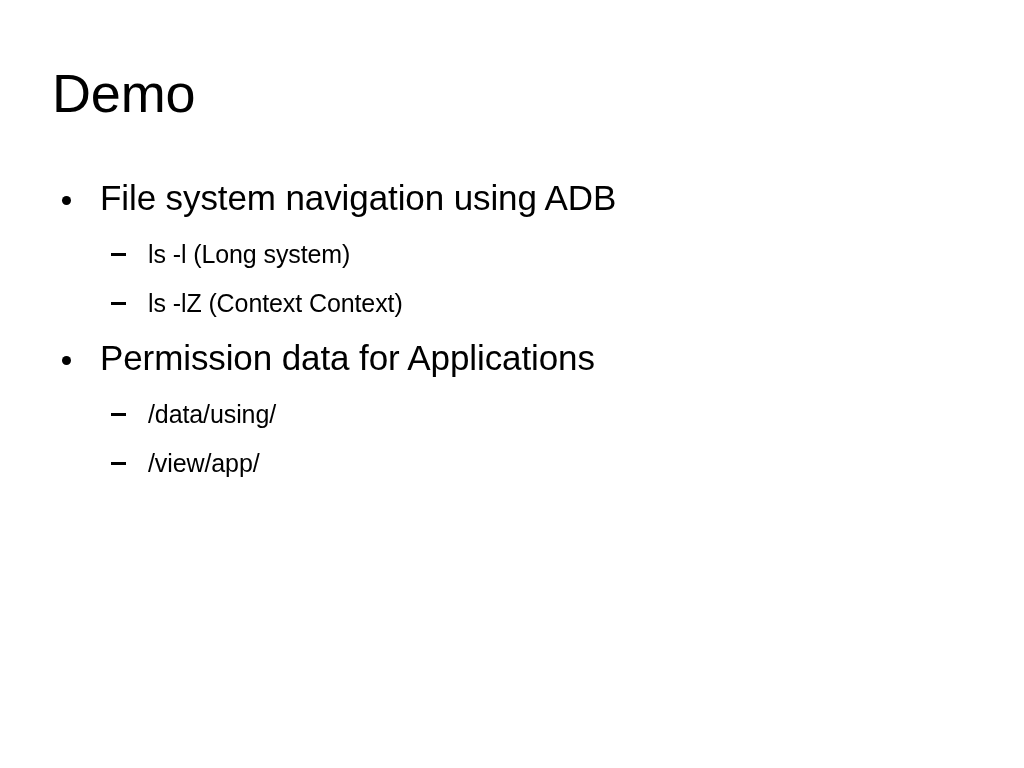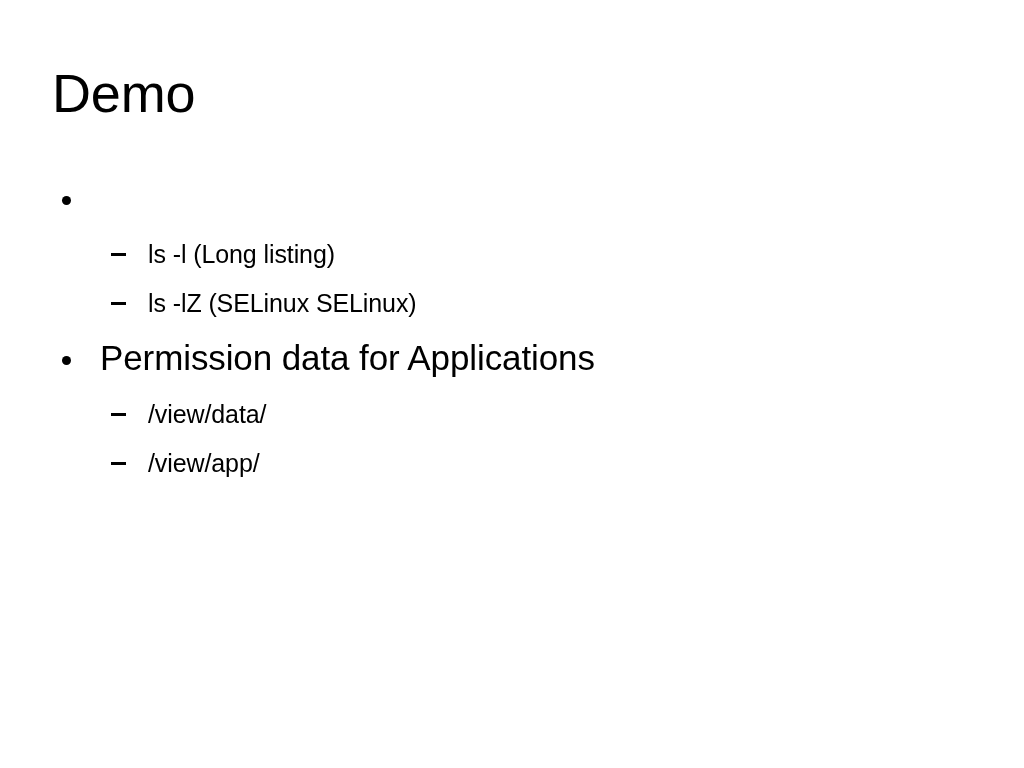--- a/index.html
+++ b/index.html
@@ -94,41 +94,42 @@
 <body>
 
 <div class="slide">
 
   <h1 class="slide-title">Demo</h1>
 
   <ul class="body-list">
 
     <li class="bullet-row lvl1">
       <span class="marker"></span>
+      <span class="text">File system navigation using ADB</span>
     </li>
 
 
     <li class="bullet-row lvl2">
       <span class="marker"></span>
-      <span class="text">ls -l (Long listing)</span>
+      <span class="text">ls -l (Long system)</span>
     </li>
 
     <li class="bullet-row lvl2">
       <span class="marker"></span>
-      <span class="text">ls -lZ (SELinux SELinux)</span>
+      <span class="text">ls -lZ (Context Context)</span>
     </li>
 
     <li class="bullet-row lvl1">
       <span class="marker"></span>
       <span class="text">Permission data for Applications</span>
     </li>
 
     <li class="bullet-row lvl2">
       <span class="marker"></span>
-      <span class="text">/view/data/</span>
+      <span class="text">/data/using/</span>
     </li>
 
     <li class="bullet-row lvl2">
       <span class="marker"></span>
       <span class="text">/view/app/</span>
     </li>
 
   </ul>
 </div>
 

